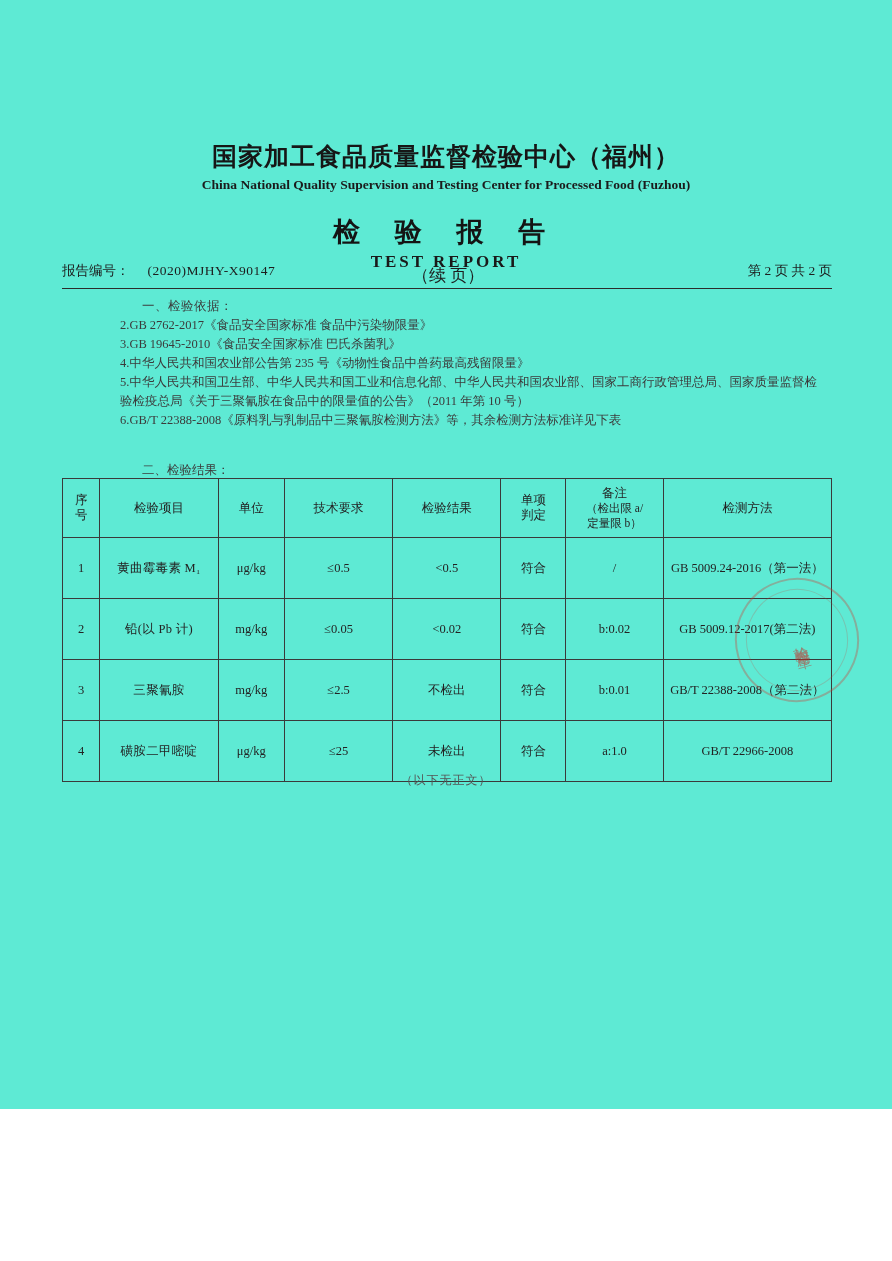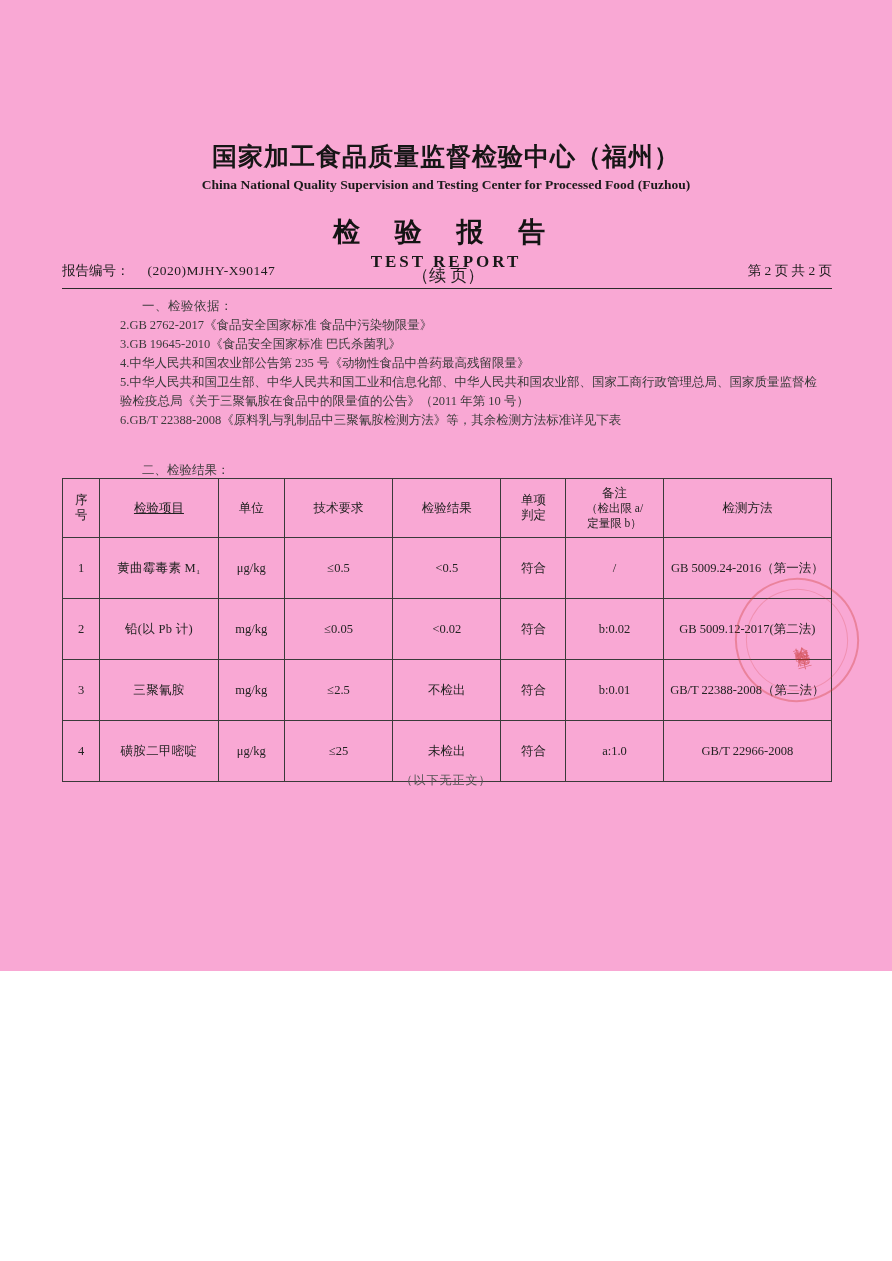--- a/index.html
+++ b/index.html
@@ -11,22 +11,22 @@
     width: 892px;
     height: 1261px;
     position: relative;
     font-family: "Liberation Serif", serif;
     color: #1a1a1a;
     overflow: hidden;
   }
   .page {
     position: absolute;
     left: 0; top: 0;
-    width: 892px; height: 971px;
-    background: #f9a8d4;
+    width: 892px; height: 1109px;
+    background: #5eead4;
   }
   
   .header {
     position: absolute;
     left: 0; top: 140px;
     width: 892px;
     text-align: center;
   }
   .org-cn {
     font-family: "Liberation Serif", serif;
@@ -136,21 +136,21 @@
   table.report thead th {
     height: 54px;
     font-weight: normal;
     font-size: 12.5px;
   }
   table.report tbody td {
     height: 56px;
     font-size: 12.5px;
   }
   .col-no { width: 32px; }
-  .col-item { width: 120px; text-decoration: underline; }
+  .col-item { width: 120px; }
   .col-unit { width: 62px; }
   .col-req { width: 108px; }
   .col-res { width: 108px; }
   .col-judge { width: 62px; }
   .col-remark { width: 96px; }
   .col-method { width: 172px; }
   .two-line { display: block; line-height: 15px; }
   .small { font-size: 11.5px; }
   .cell-item { text-align: center; letter-spacing: 0.3px; }
   .footer-note {

